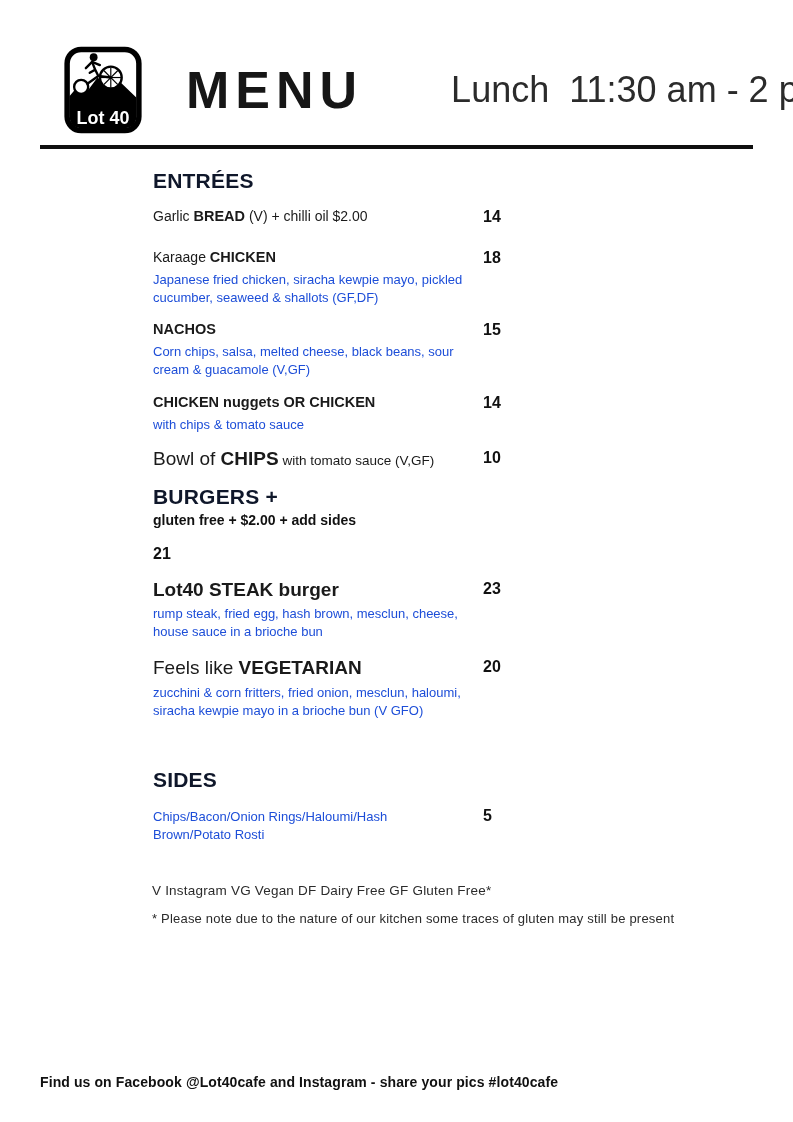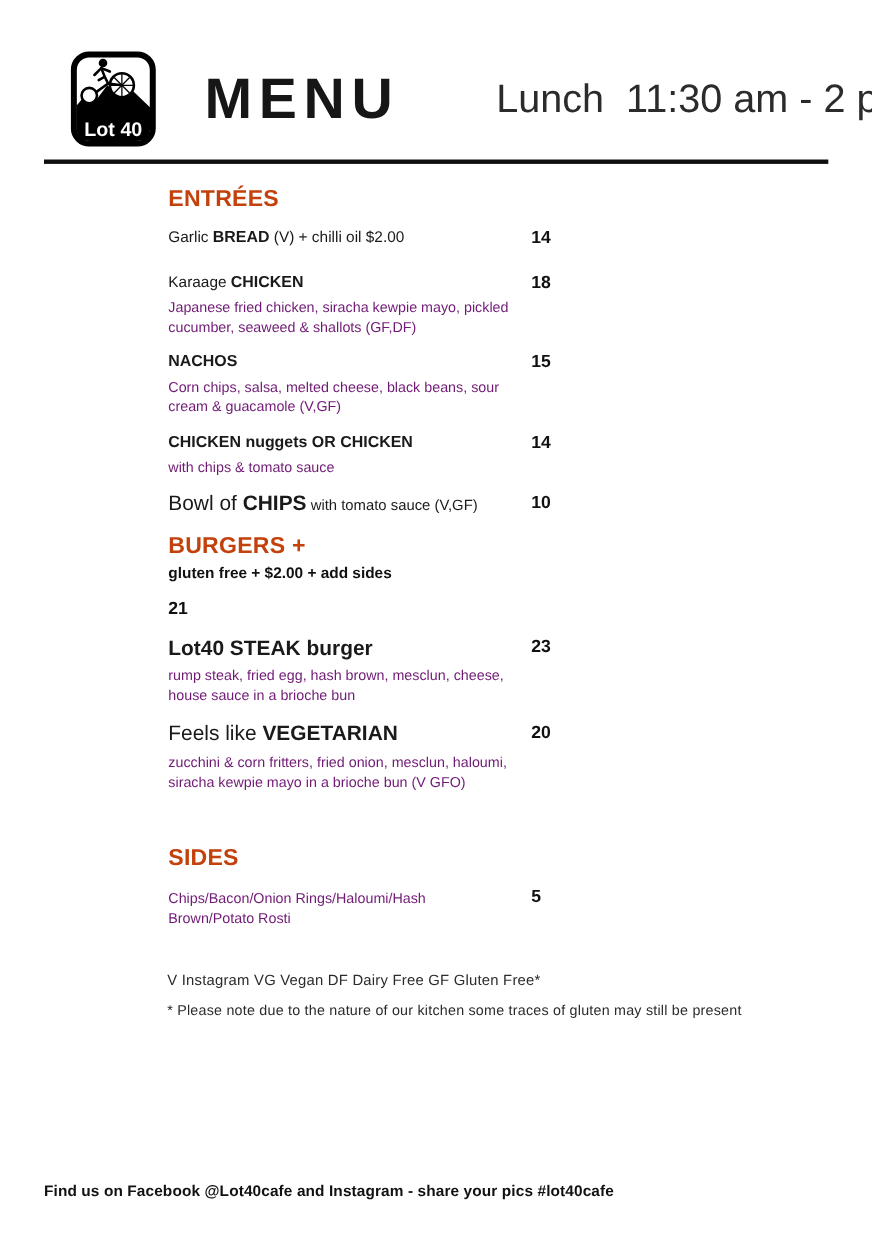--- a/index.html
+++ b/index.html
@@ -12,35 +12,35 @@
   .header { display:flex; align-items:center; padding:44px 40px 0 64px; }
   .logo { width:78px; height:92px; flex:0 0 auto; }
   .menu-title { font-size:52px; font-weight:600; letter-spacing:6px; margin-left:44px; color:#161616; }
   .hours-block { margin-left:88px; font-size:36px; color:#2b2b2b; white-space:nowrap; }
   .hours-block .svc { margin-right:20px; }
   .divider { height:4px; background:#0f0f0f; margin:9px 40px 0 40px; }
 
   
   .content { padding:20px 0 0 153px; width:530px; }
   .menu-section { display:block; }
-  .section-heading { font-size:21px; font-weight:700; letter-spacing:.2px; margin:0 0 13px 0; color:#c2410c; }
+  .section-heading { font-size:21px; font-weight:700; letter-spacing:.2px; margin:0 0 13px 0; color:#0f172a; }
   .menu-section:nth-of-type(2) .section-heading { margin-top:5px; margin-bottom:3px; }
   .menu-section:nth-of-type(3) { margin-top:48px; }
   .section-subtitle { font-size:14px; font-weight:700; margin:0 0 15px 0; color:#111; }
   .menu-item { display:flex; align-items:flex-start; width:377px; margin-bottom:13px; }
   .menu-section:nth-of-type(1) .menu-item:first-of-type { margin-bottom:20px; }
   .menu-section:nth-of-type(2) .menu-item { margin-bottom:15px; }
   .item-left { width:330px; }
   .item-title { line-height:1.3; }
   .seg-r  { font-size:14px; }
   .seg-b  { font-size:14.5px; font-weight:700; }
   .seg-lg { font-size:19px; }
   .seg-lgb{ font-size:19px; font-weight:600; }
   .seg-sm { font-size:13.5px; }
-  .item-desc { font-size:13px; line-height:1.38; color:#701a75; margin-top:3px; white-space:nowrap; width:345px; }
+  .item-desc { font-size:13px; line-height:1.38; color:#1d4ed8; margin-top:3px; white-space:nowrap; width:345px; }
   .item-price { flex:1; text-align:left; font-size:16px; font-weight:700; padding-top:2px; color:#111; }
 
   
   .notes { padding:26px 0 0 152px; color:#2b2b2b; }
   .legend { font-size:13.5px; letter-spacing:.2px; }
   .disclaimer { font-size:13px; letter-spacing:.2px; margin-top:13px; }
   .footer {
     position:absolute; left:40px; top:1074px;
     font-size:14px; font-weight:700; color:#111; letter-spacing:.1px;
   }

